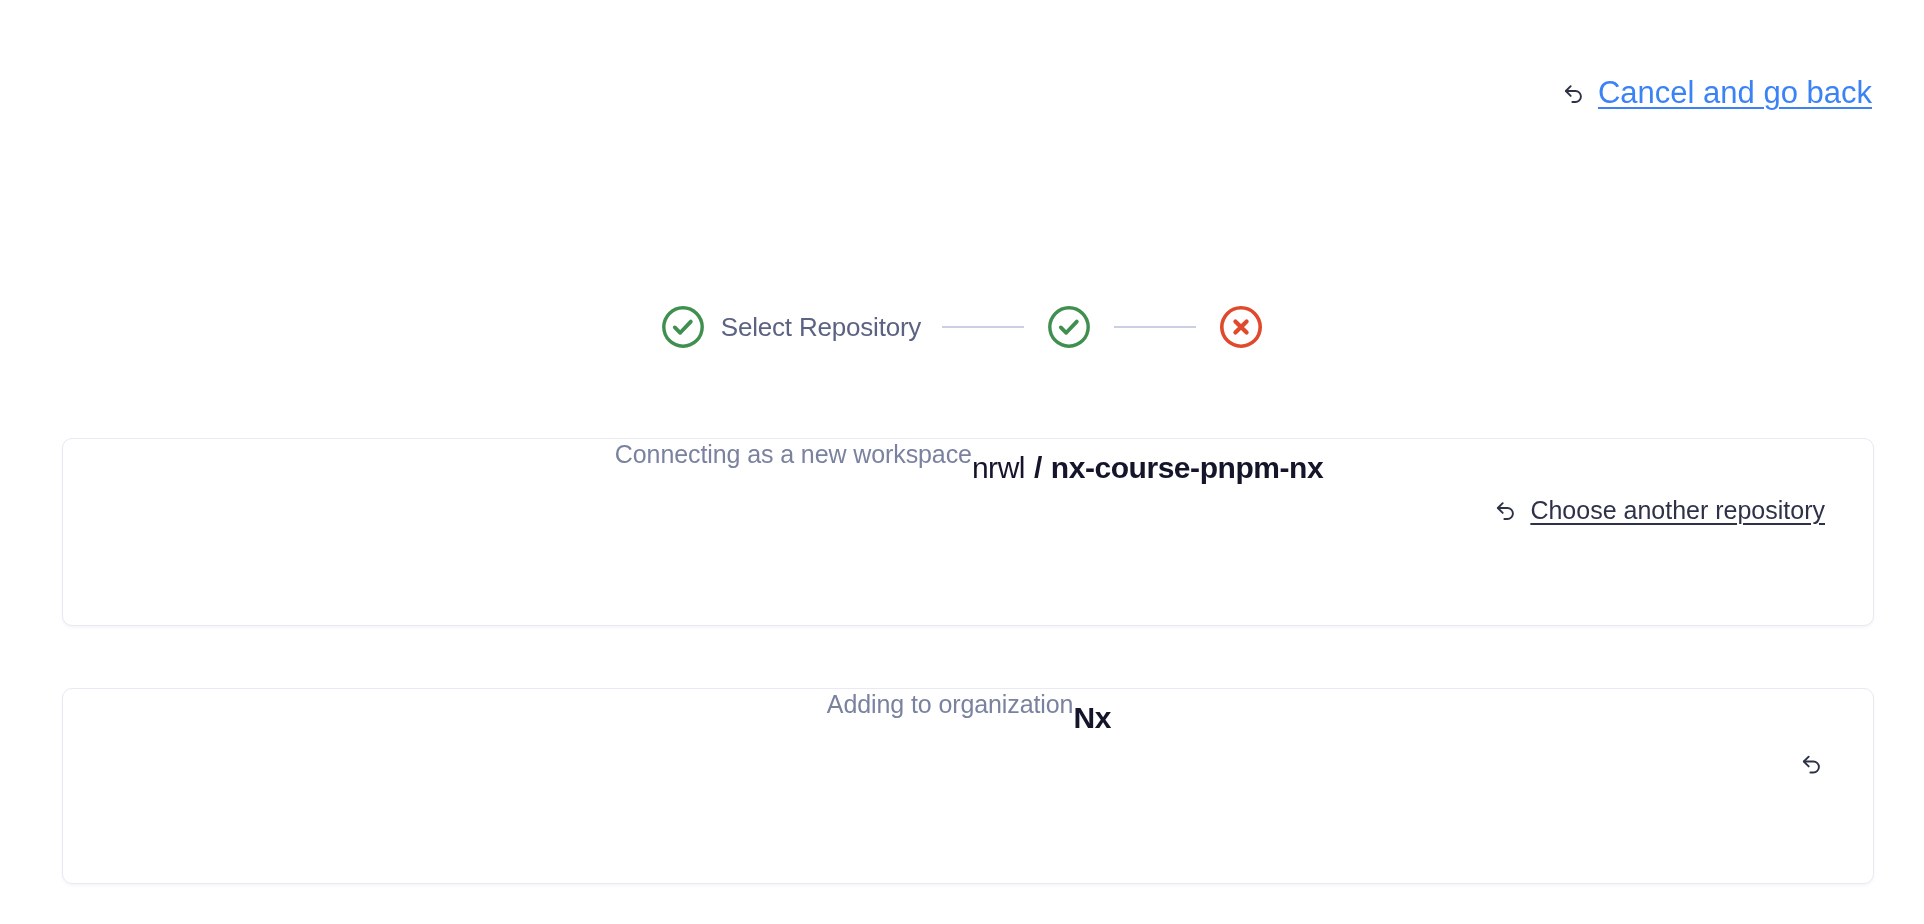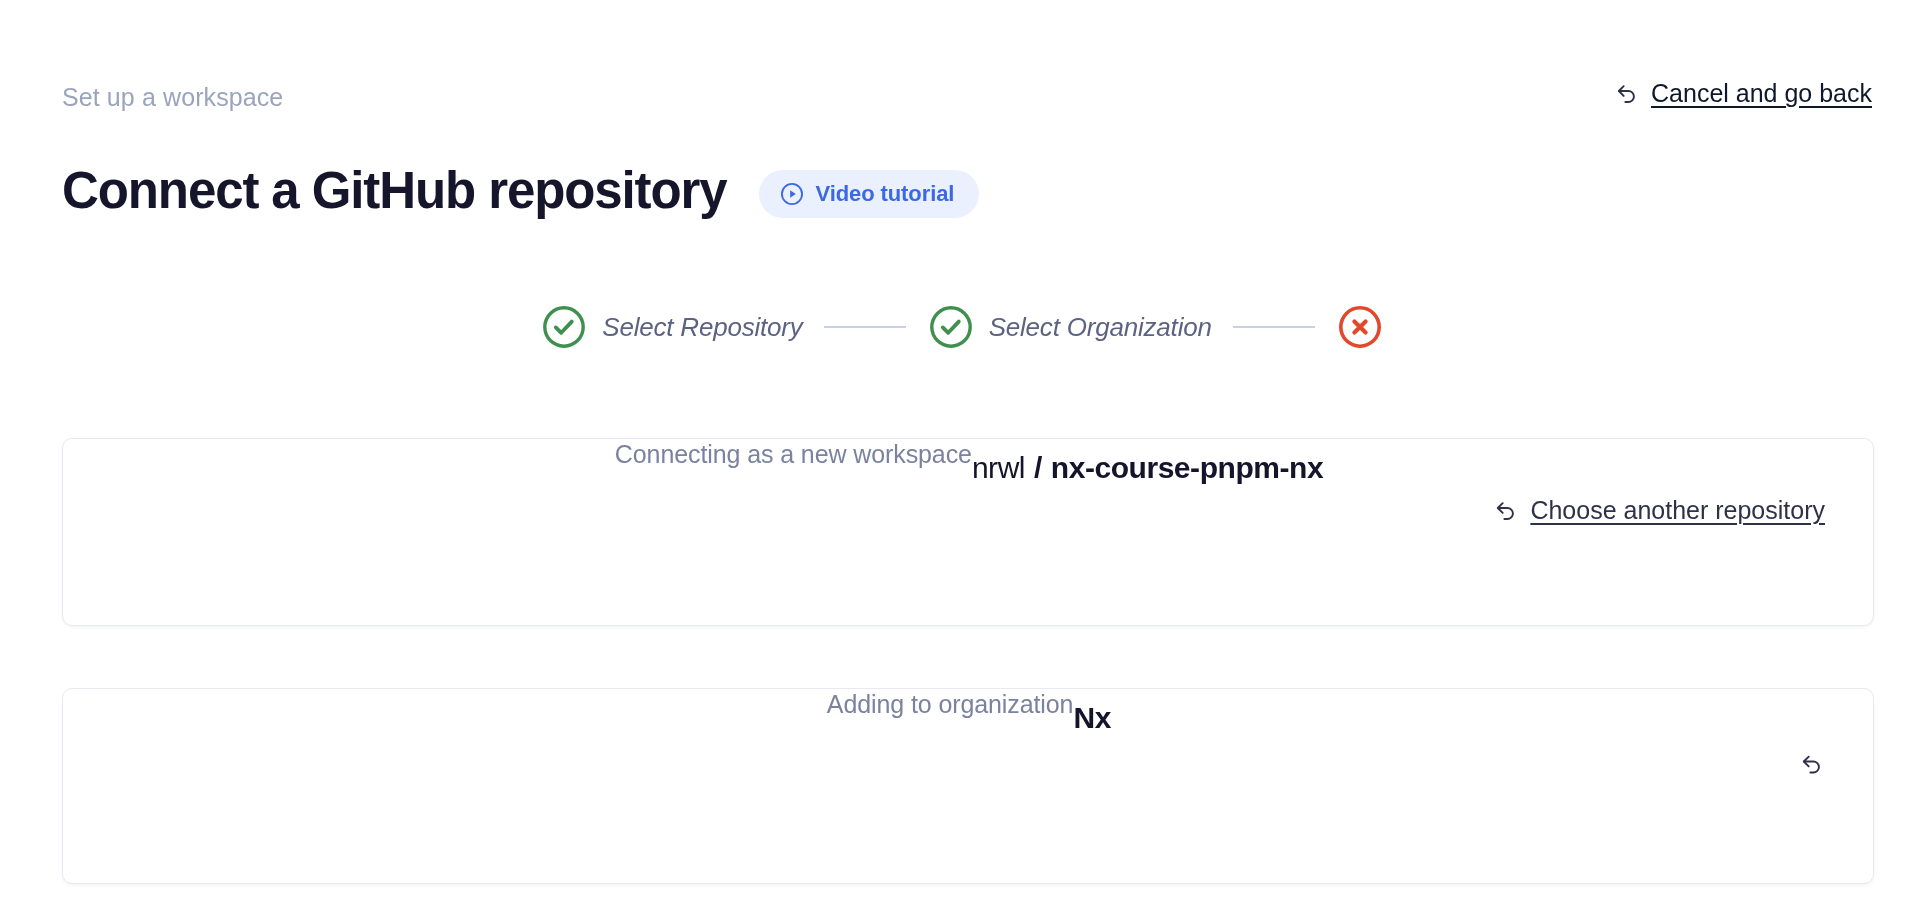--- a/index.html
+++ b/index.html
@@ -76,40 +76,39 @@
     position: absolute;
     right: 52px;
     top: 78px;
     display: inline-flex;
     align-items: center;
     gap: 11px;
     cursor: pointer;
     text-decoration: none;
   }
   .cancel-link .link-text {
-    font-size: 25px;
-    line-height: 30px;
-    color: #0f172a;
+    font-size: 31px;
+    line-height: 30px;
+    color: #3b82f6;
     text-decoration: underline;
     text-underline-offset: 4px;
     text-decoration-thickness: 1.6px;
     white-space: nowrap;
   }
   .undo-icon { display:block; width: 27px; height: 27px; flex: none; }
 
   
   .stepper {
     position: absolute;
     top: 303px;
     left: 0;
     width: 1924px;
     display: flex;
     justify-content: center;
     align-items: center;
-    font-style: italic;
   }
   .step {
     display: flex;
     align-items: center;
     gap: 14px;
   }
   .step-icon { display: block; width: 48px; height: 48px; flex: none; }
   .step-label {
     font-size: 26px;
     line-height: 32px;
@@ -185,35 +184,20 @@
     text-underline-offset: 4px;
     text-decoration-thickness: 1.6px;
     white-space: nowrap;
   }
 </style>
 </head>
 <body>
 
 <div class="page">
 
-  <div class="header">
-    <div class="breadcrumb">Set up a workspace</div>
-    <div class="title-row">
-      <h1 class="page-title">Connect a GitHub repository</h1>
-      <button class="video-badge">
-        <span>
-          <svg class="play-icon" viewBox="0 0 24 24" fill="none" aria-hidden="true">
-            <circle cx="12" cy="12" r="9.3" stroke="#3b68e3" stroke-width="1.7"></circle>
-            <path d="M10.3 8.5l5.2 3.5-5.2 3.5z" fill="#3b68e3"></path>
-          </svg>
-        </span>
-        <span class="video-badge-label">Video tutorial</span>
-      </button>
-    </div>
-  </div>
 
   <a class="cancel-link" href="#">
     <span>
       <svg class="undo-icon" viewBox="0 0 24 24" fill="none" aria-hidden="true">
         <path d="M9.5 5.5L5.2 9.8l4.3 4.3" stroke="#2e3248" stroke-width="1.7" stroke-linecap="round" stroke-linejoin="round"></path>
         <path d="M5.4 9.8h8.3a4.9 4.9 0 0 1 0 9.8H11" stroke="#2e3248" stroke-width="1.7" stroke-linecap="round" stroke-linejoin="round"></path>
       </svg>
     </span>
     <span class="link-text">Cancel and go back</span>
   </a>
@@ -232,21 +216,20 @@
 
     <span class="step-connector"></span>
 
     <div class="step">
       <span>
         <svg class="step-icon" viewBox="0 0 24 24" fill="none" aria-hidden="true">
           <circle cx="12" cy="12" r="9.6" stroke="#3f8f4f" stroke-width="1.7"></circle>
           <path d="M7.9 12.2l2.7 2.7 5.3-5.6" stroke="#3f8f4f" stroke-width="1.9" stroke-linecap="round" stroke-linejoin="round"></path>
         </svg>
       </span>
-      <span class="step-label">Select Organization</span>
     </div>
 
     <span class="step-connector"></span>
 
     <div class="step">
       <span>
         <svg class="step-icon" viewBox="0 0 24 24" fill="none" aria-hidden="true">
           <circle cx="12" cy="12" r="9.6" stroke="#e0492b" stroke-width="1.8"></circle>
           <path d="M9.2 9.2l5.6 5.6M14.8 9.2l-5.6 5.6" stroke="#e0492b" stroke-width="2.1" stroke-linecap="round"></path>
         </svg>

